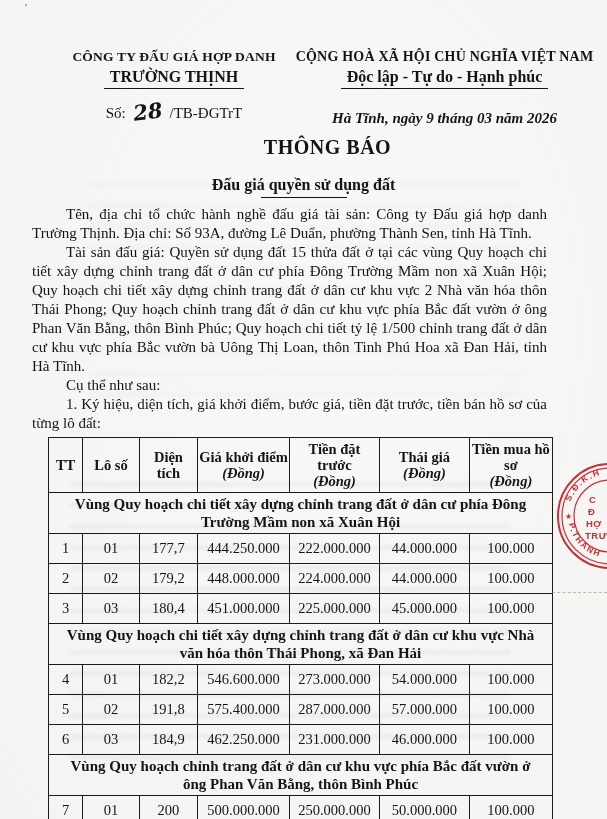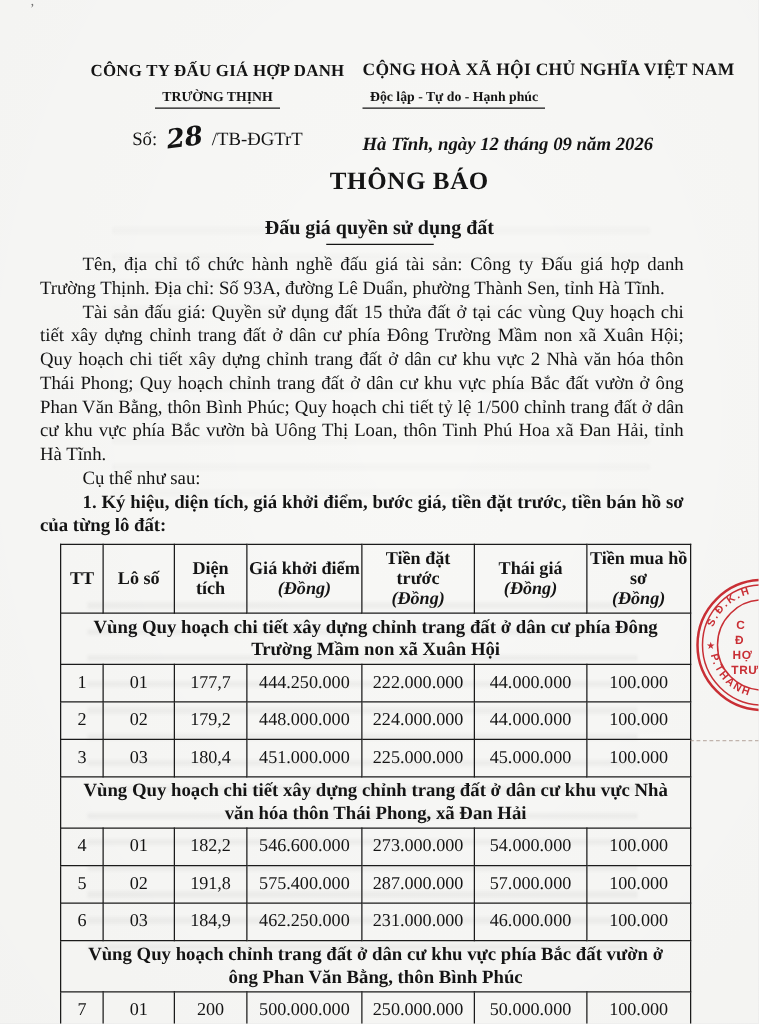--- a/index.html
+++ b/index.html
@@ -29,28 +29,28 @@
     filter: blur(1.4px);
     pointer-events: none;
   }
   .ghost-dash {
     position: absolute;
     border-top: 1px dashed rgba(150,125,115,0.55);
   }
   
   .header { display: flex; align-items: flex-start; }
   .header-left { width: 232px; margin-left: 58px; text-align: center; flex: none; }
-  .header-right { flex: 1; padding-right: 8px; }
+  .header-right { flex: 1; text-align: center; padding-right: 8px; }
   .h-line1 { font-weight: bold; font-size: 13.5px; letter-spacing: .2px; margin-top: 35px; }
   .header-right .h-line1 { font-size: 14px; }
   .h-line2 { margin-top: 3px; }
   .h-line2 .underlined {
     display: inline-block;
     font-weight: bold;
-    font-size: 11px;
+    font-size: 16px;
     border-bottom: 1.6px solid #141414;
     padding: 0 6px 2px 6px;
   }
   .doc-number { margin-top: 9px; font-size: 15px; }
   .handwritten {
     display: inline-block;
     font-family: "DejaVu Serif", serif;
     font-style: italic;
     font-weight: 600;
     font-size: 21px;
@@ -69,21 +69,21 @@
   .doc-subtitle { font-weight: bold; font-size: 16px; margin-top: 17px; }
   .subtitle-rule { width: 86px; border-bottom: 1.5px solid #141414; margin: 3px auto 0 auto; }
   
   .body-text { padding: 7px 60px 0 32px; }
   .body-text p {
     font-size: 15px;
     line-height: 19px;
     text-align: justify;
     text-indent: 34px;
   }
-  .body-text p.bold { font-weight: bold; }
+  .body-text p.bold { font-weight: normal; }
   
   .table-wrap { padding: 4px 54px 0 48px; }
   table.lots {
     width: 100%;
     border-collapse: collapse;
     border: 1.6px solid #121212;
   }
   table.lots th, table.lots td {
     border: 1px solid #1b1b1b;
     text-align: center;
@@ -138,21 +138,21 @@
         <span>Số:</span>
         <span class="handwritten">28</span>
         <span>/TB-ĐGTrT</span>
       </div>
     </div>
     <div class="header-right">
       <div class="h-line1">CỘNG HOÀ XÃ HỘI CHỦ NGHĨA VIỆT NAM</div>
       <div class="h-line2">
         <span class="underlined">Độc lập - Tự do - Hạnh phúc</span>
       </div>
-      <div class="dateline">Hà Tĩnh, ngày 12 tháng 09  năm 2026</div>
+      <div class="dateline">Hà Tĩnh, ngày 9 tháng 03  năm 2026</div>
     </div>
   </div>
 
   <div class="title-block">
     <div class="doc-title">THÔNG BÁO</div>
     <div class="doc-subtitle">Đấu giá quyền sử dụng đất</div>
     <div class="subtitle-rule"></div>
   </div>
 
   <div class="body-text">

